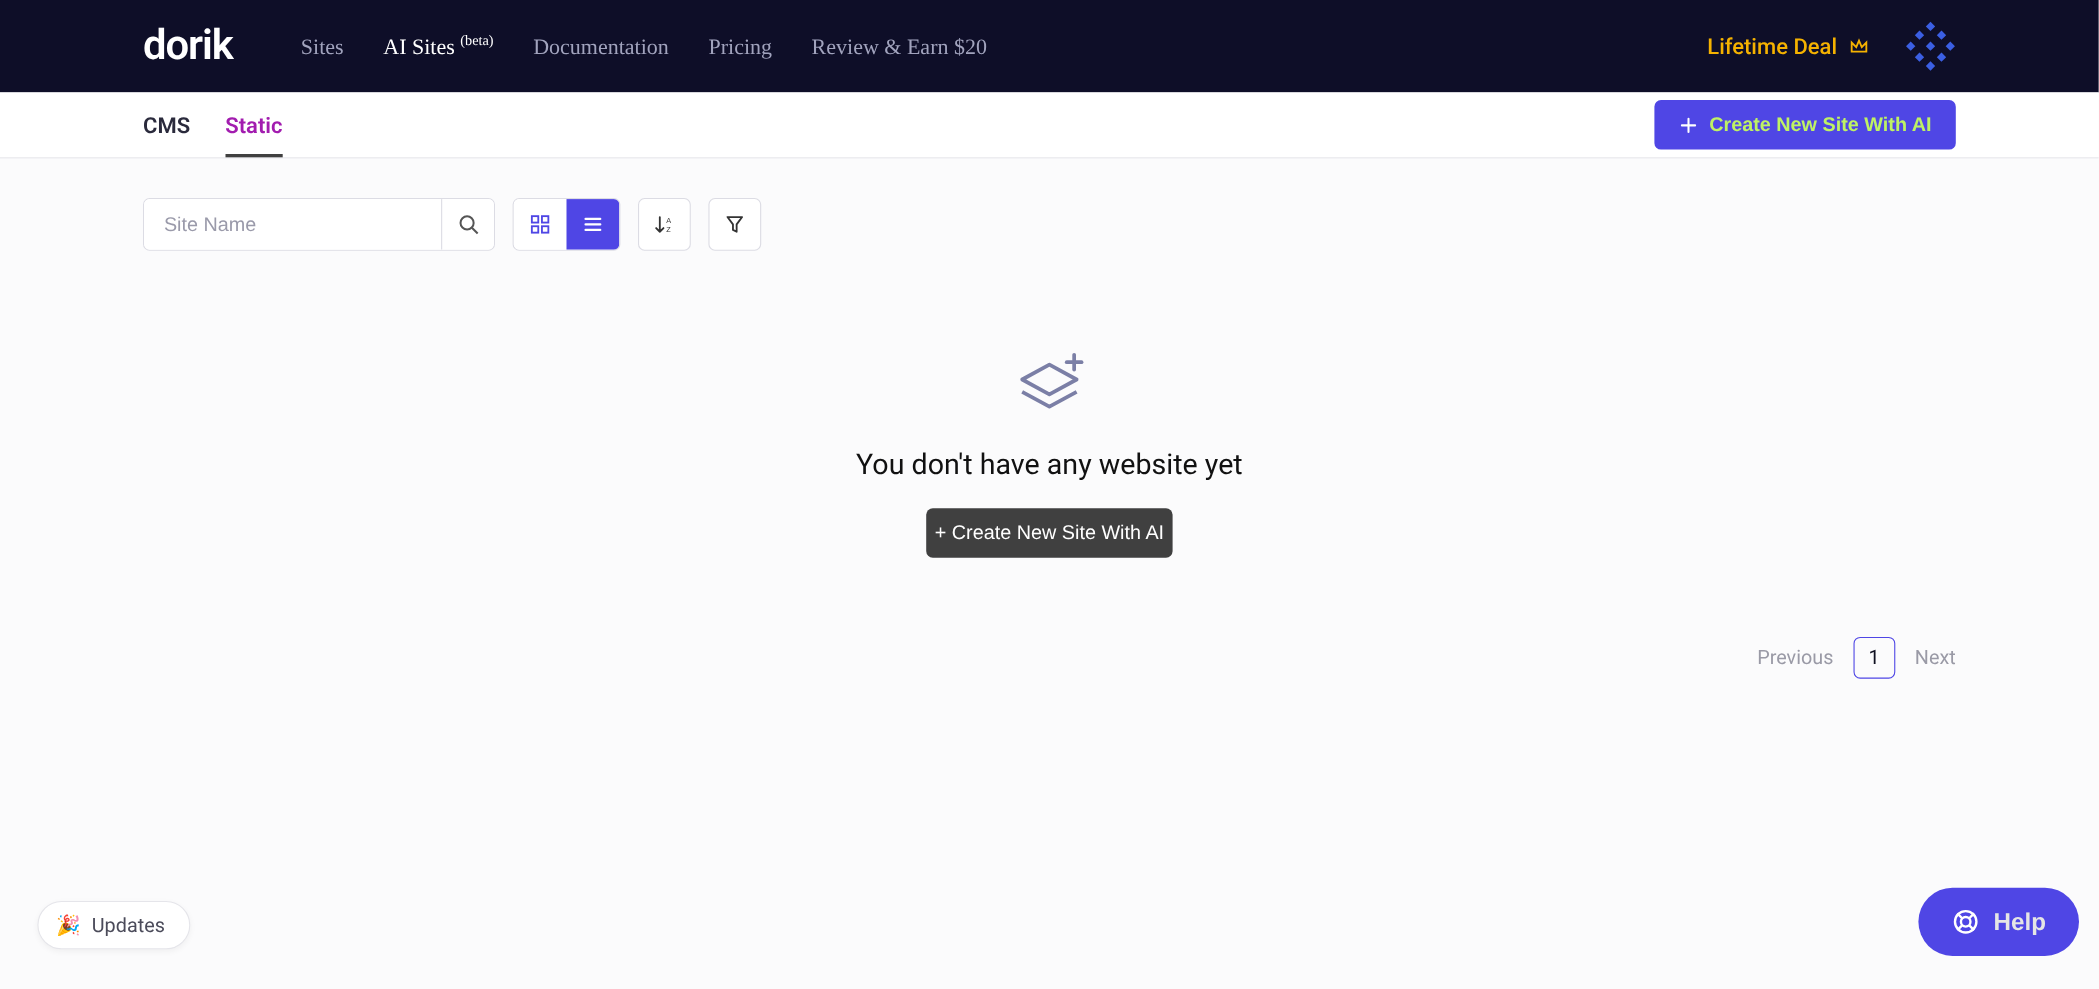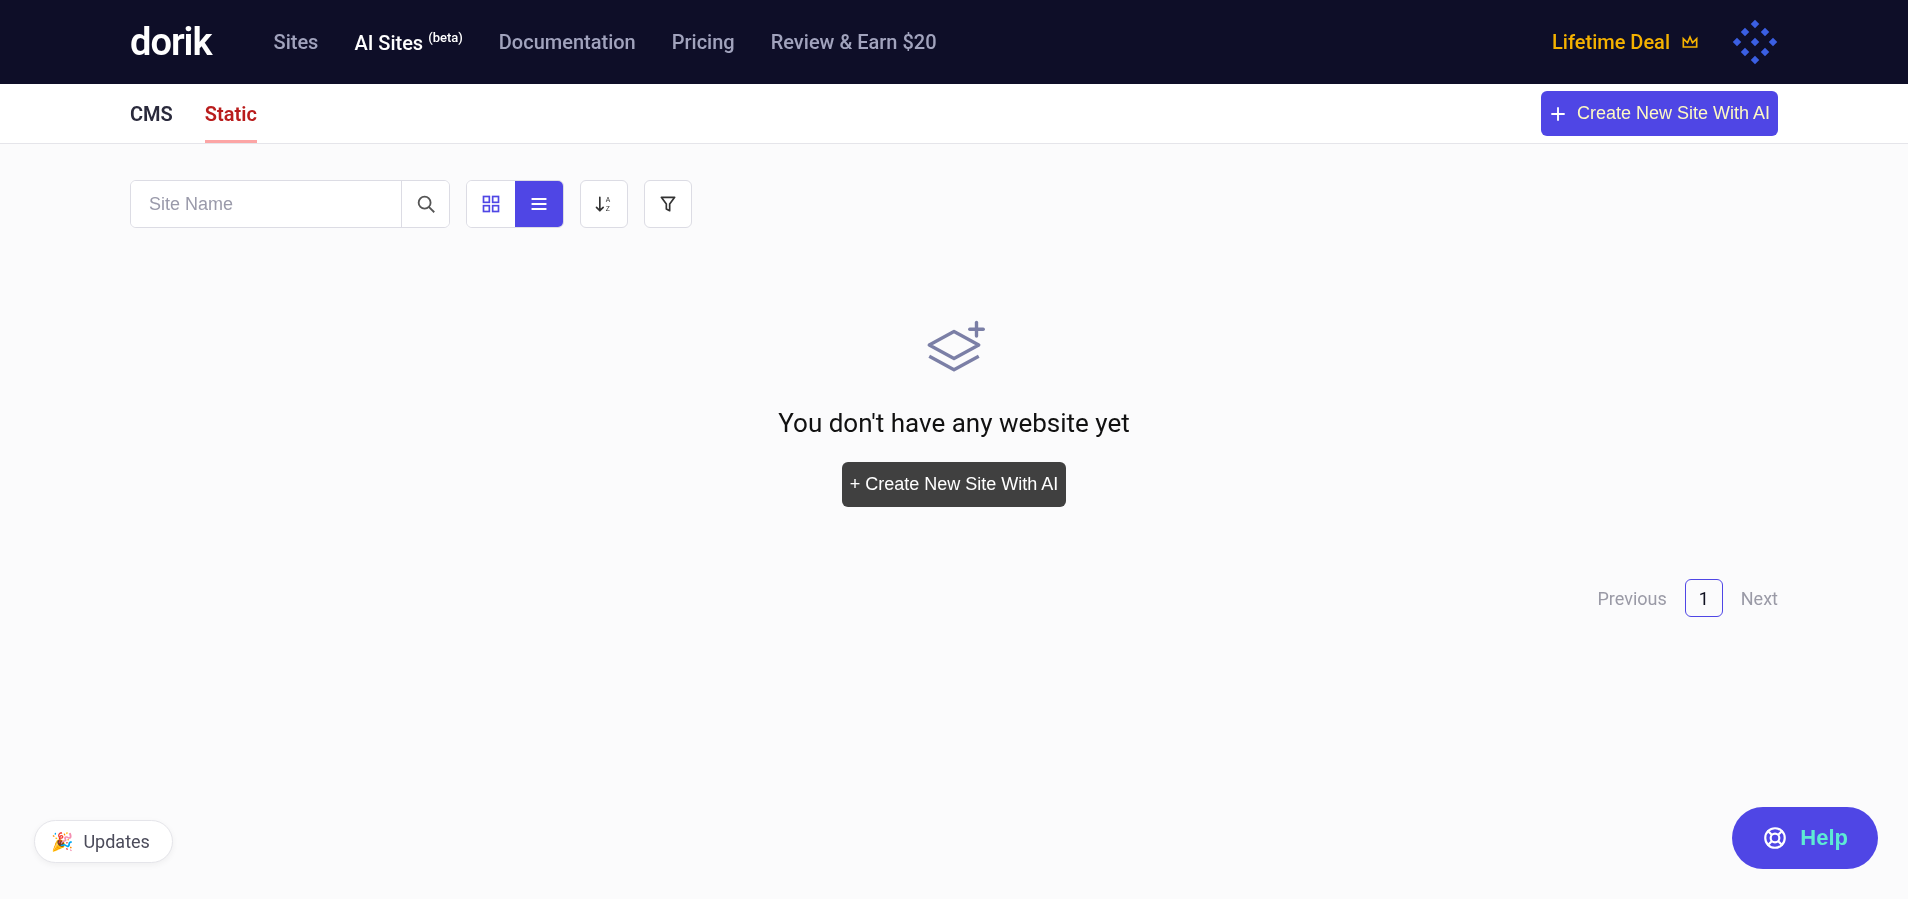--- a/index.html
+++ b/index.html
@@ -25,23 +25,24 @@
       font-size: 38px;
       font-weight: 600;
       color: #ffffff;
       letter-spacing: -1px;
       display: flex;
       align-items: center;
       margin-right: 30px;
     }
     .nav-links {
       display: flex;
-      align-items: flex-start;
+      align-items: flex-end;
       gap: 36px;
       flex: 1;
+      font-family: Liberation Serif, serif;
     }
     .nav-link {
       color: #a1a3bd;
       font-size: 20px;
       font-weight: 500;
       cursor: pointer;
       white-space: nowrap;
     }
     .nav-link.active { color: #ffffff; }
     .nav-link sup { font-size: 13px; }
@@ -85,32 +86,32 @@
     .tab {
       font-size: 20px;
       font-weight: 600;
       color: #2a2a3c;
       cursor: pointer;
       height: 100%;
       display: flex;
       align-items: center;
     }
     .tab.active {
-      color: #b91c1c;
-      border-bottom: 3px solid #fca5a5;
+      color: #a21caf;
+      border-bottom: 3px solid #404040;
       padding-top: 3px;
     }
     .btn-primary {
       background: #4f46e5;
-      color: #fef9c3;
-      border: none;
-      border-radius: 6px;
-      padding: 12px 8px;
-      font-size: 18px;
-      font-weight: 400;
+      color: #bef264;
+      border: none;
+      border-radius: 6px;
+      padding: 12px 22px;
+      font-size: 18px;
+      font-weight: 700;
       cursor: pointer;
       display: inline-flex;
       align-items: center;
       gap: 10px;
     }
     .plus-svg { width: 18px; height: 18px; }
     
     main {
       padding: 36px 130px 0 130px;
     }
@@ -239,24 +240,24 @@
       align-items: center;
       gap: 10px;
       font-size: 18px;
       color: #4b4b5a;
       cursor: pointer;
       box-shadow: 0 2px 6px rgba(0,0,0,0.05);
     }
     
     .help-fab {
       position: absolute;
-      right: 30px;
+      right: 18px;
       bottom: 30px;
       background: #4f46e5;
-      color: #5eead4;
+      color: #e5e5e5;
       border-radius: 999px;
       padding: 18px 30px;
       display: flex;
       align-items: center;
       gap: 12px;
       font-size: 22px;
       font-weight: 600;
       cursor: pointer;
       border: none;
     }

